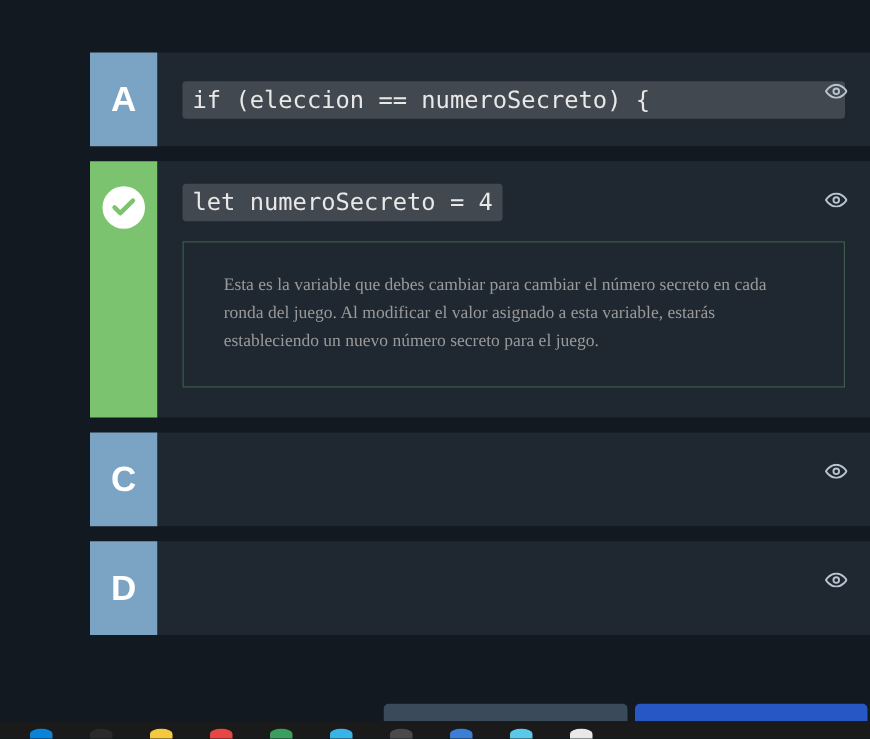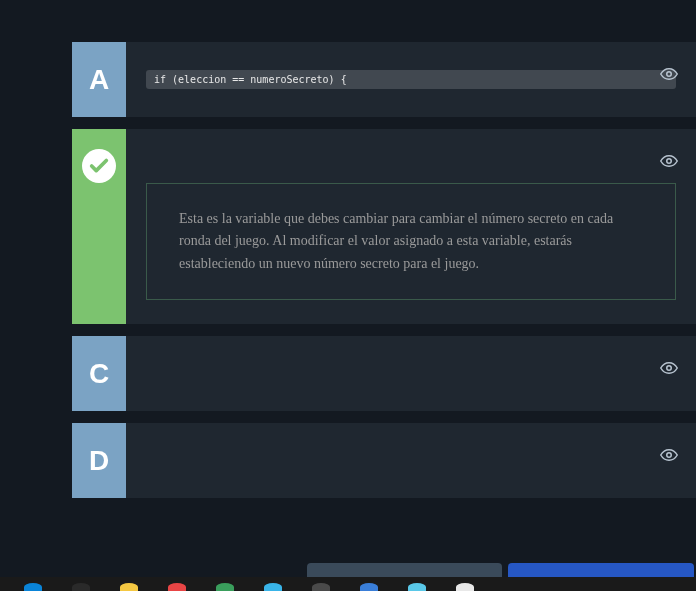--- a/index.html
+++ b/index.html
@@ -53,36 +53,36 @@
       display: flex;
       flex-direction: column;
       justify-content: center;
     }
     
     .code-snippet {
       display: inline-block;
       background: #414850;
       color: #e8e8e8;
       font-family: "Consolas", "Monaco", monospace;
-      font-size: 10px;
+      font-size: 19px;
       padding: 4px 8px;
       border-radius: 3px;
       white-space: nowrap;
     }
     
     .eye-icon {
       position: absolute;
       right: 18px;
       top: 24px;
       color: #b8c4d0;
     }
     
     .explanation-box {
       border: 1px solid #3a5a4a;
-      margin-top: 36px;
+      margin-top: 16px;
       padding: 24px 32px;
       color: #9a9a9a;
       font-size: 14px;
       line-height: 1.6;
       font-family: Georgia, serif;
     }
     
     .checkmark-circle {
       width: 34px;
       height: 34px;
@@ -162,20 +162,23 @@
 
   <div class="option option-correct">
     <div class="option-label" style="align-items:flex-start;padding-top:20px;">
       <div class="checkmark-circle">
         <svg viewBox="0 0 24 24" fill="none" stroke="#7cc36f" stroke-width="4" stroke-linecap="round" stroke-linejoin="round">
           <polyline points="4 12 9 17 20 6"></polyline>
         </svg>
       </div>
     </div>
     <div class="option-content" style="padding-bottom:24px;">
+      <div>
+        <code class="code-snippet">let numeroSecreto = 4</code>
+      </div>
       <span class="eye-icon">
         <svg width="18" height="12" viewBox="0 0 24 16" fill="none" stroke="currentColor" stroke-width="2">
           <path d="M1 8s4-7 11-7 11 7 11 7-4 7-11 7S1 8 1 8z"></path>
           <circle cx="12" cy="8" r="3"></circle>
         </svg>
       </span>
       <div class="explanation-box">Esta es la variable que debes cambiar para cambiar el número secreto en cada ronda del juego. Al modificar el valor asignado a esta variable, estarás estableciendo un nuevo número secreto para el juego.</div>
     </div>
   </div>
 

